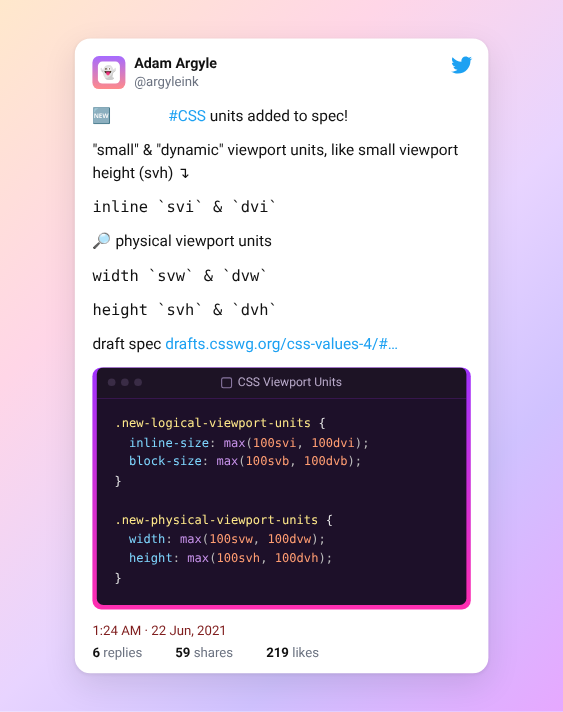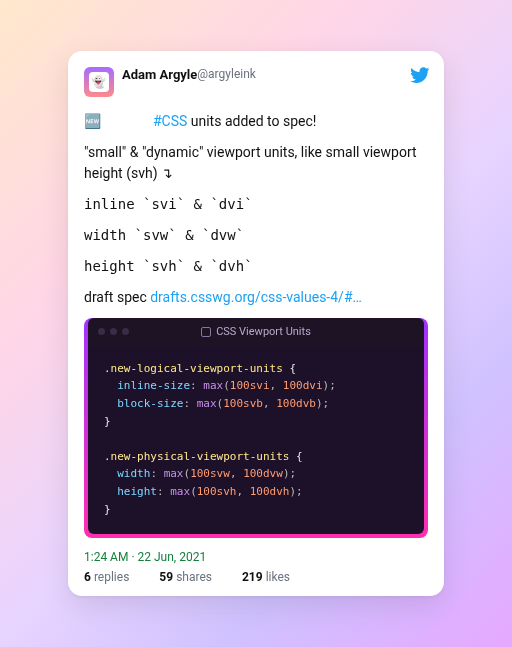--- a/index.html
+++ b/index.html
@@ -24,21 +24,21 @@
     width: 30px; height: 30px; border-radius: 6px;
     background: linear-gradient(180deg, #a66bff 0%, #ff8a8a 100%);
     display: flex; align-items: center; justify-content: center;
     margin-right: 8px; flex: 0 0 auto;
   }
   .avatar-inner {
     width: 20px; height: 20px; border-radius: 4px; background: #fff;
     display:flex; align-items:center; justify-content:center;
     font-size: 12px; line-height: 1;
   }
-  .user-block { display:flex; flex-direction: row; line-height: 1.25; }
+  .user-block { display:flex; flex-direction: column; line-height: 1.25; }
   .display-name { font-weight: 700; font-size: 13px; color: #111; }
   .handle { font-size: 12px; color: #6b7280; }
   .twitter-icon { position: absolute; top: 14px; right: 14px; color: #1DA1F2; }
   .twitter-icon svg { width: 20px; height: 20px; display:block; }
 
   .body { margin-top: 14px; font-size: 14px; color: #111; line-height: 1.5; }
   .body p { margin: 0 0 10px 0; }
   .hashtag { color: #1DA1F2; margin-left: 48px; }
   .link { color: #1DA1F2; text-decoration: none; word-break: break-all; }
   .code { font-family: ui-monospace, SFMono-Regular, Menlo, Consolas, monospace; }
@@ -74,21 +74,21 @@
     white-space: pre;
     border-radius: 0 0 6px 6px;
   }
   .sel { color: #ffe98a; }
   .brace { color: #e6e6e6; }
   .prop { color: #7fd7ff; }
   .fn { color: #c792ea; }
   .num { color: #ff9d72; }
   .punc { color: #bbb; }
 
-  .meta { margin-top: 12px; font-size: 12px; color: #15803d; }
+  .meta { margin-top: 12px; font-size: 12px; color: #7f1d1d; }
   .stats { margin-top: 6px; font-size: 12px; color: #6b7280; display:flex; gap: 30px; }
   .stats b { color: #111; font-weight: 700; margin-right: 3px; }
 </style>
 </head>
 <body>
 
 <div class="card">
 
   <span class="twitter-icon">
     <svg viewBox="0 0 24 24" fill="currentColor">
@@ -106,20 +106,21 @@
     </div>
   </div>
 
   <div class="body">
     <p>
       <span>🆕</span>
       <a class="hashtag">#CSS</a><span> units added to spec!</span>
     </p>
     <p>"small" &amp; "dynamic" viewport units, like small viewport height (svh) ↴</p>
     <p class="code">inline `svi` &amp; `dvi`</p>
+    <p>🔎 physical viewport units</p>
     <p class="code">width `svw` &amp; `dvw`</p>
     <p class="code">height `svh` &amp; `dvh`</p>
     <p>
       <span>draft spec </span><a class="link">drafts.csswg.org/css-values-4/#…</a>
     </p>
 
     <div class="codecard">
       <div class="codecard-chrome">
         <span class="tl-dot"></span>
         <span class="tl-dot"></span>

